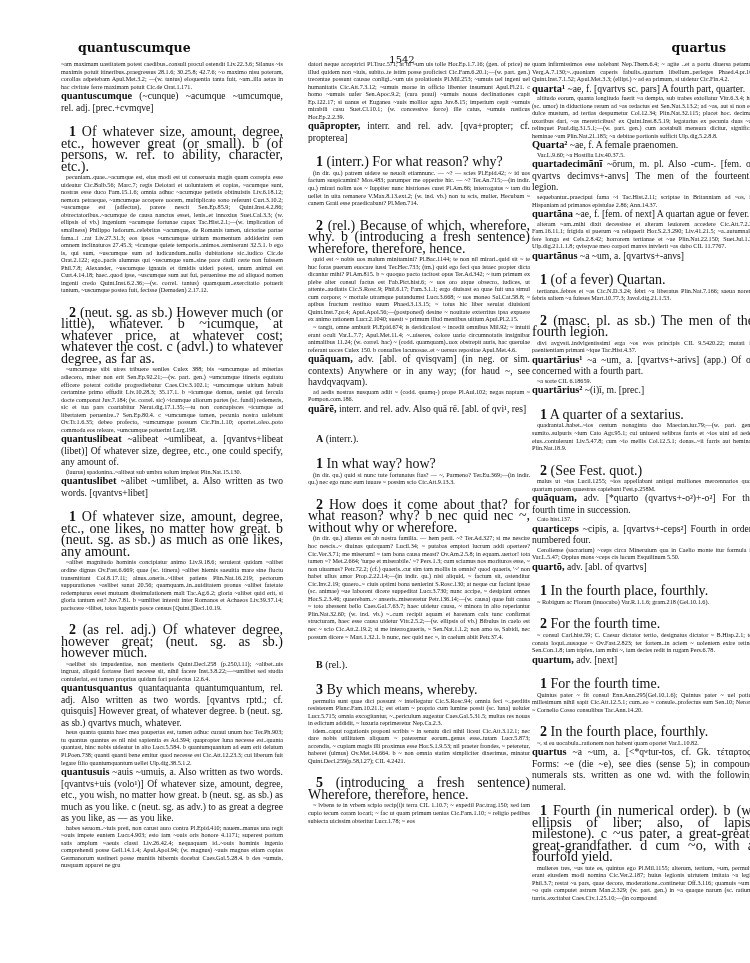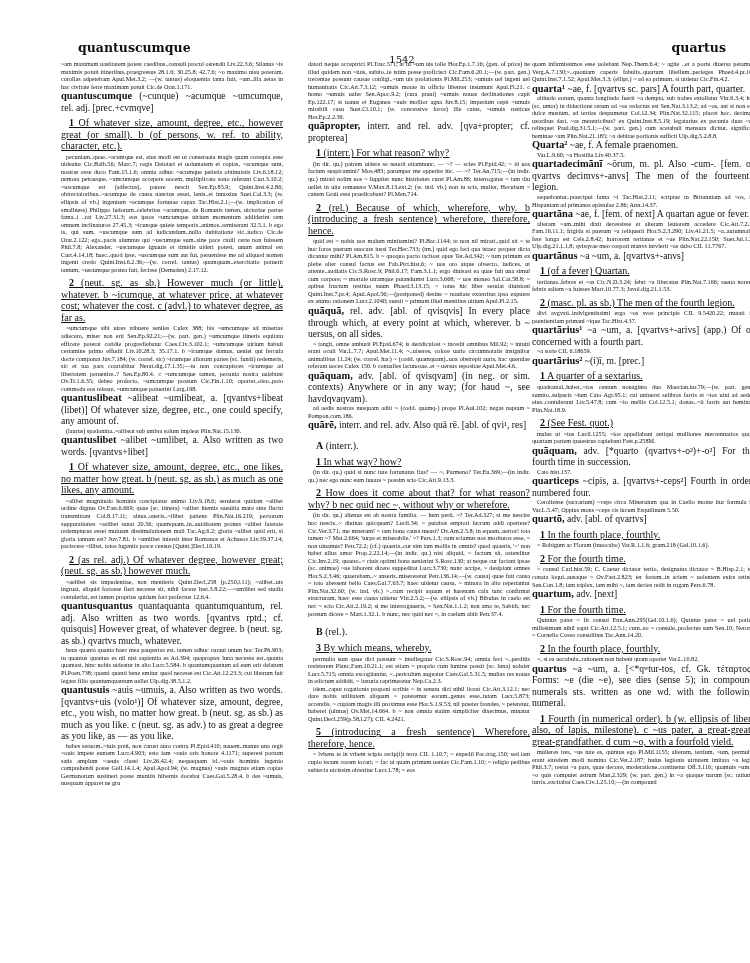--- a/index.html
+++ b/index.html
@@ -10,23 +10,23 @@
   .rh-right { position:absolute; right:0; top:0; font-weight:bold; font-size:12.5px; }
   .col { position:absolute; top:60px; width:222px; font-family:"Liberation Serif", serif; }
   .col1 { left:61px; }
   .col2 { left:308px; }
   .col3 { left:532px; }
   .cit { font-size:6.2px; line-height:7.55px; text-align:justify; margin:0; text-indent:5px; }
   .cit.noind { text-indent:0; }
   .entry { margin-top:6px; }
   .hw-line { font-size:9.6px; line-height:11.5px; text-align:justify; margin:0; }
   .hw { font-weight:bold; font-size:10.4px; }
-  .sense { font-size:10px; line-height:11.5px; text-align:justify; margin:4px 0 1px 0; text-indent:8px;text-decoration:underline; }
+  .sense { font-size:14px; line-height:11.5px; text-align:justify; margin:13px 0 1px 0; text-indent:8px; }
   .sense .num { font-weight:bold; }
-  .sect { font-size:10px; line-height:12px; margin:9px 0 1px 8px; }
+  .sect { font-size:10px; line-height:12px; margin:19px 0 1px 8px; }
   .sect b { font-weight:bold; }
 </style>
 </head>
 <body>
 
 <div class="running-head">
   <span class="rh-left">quantuscumque</span>
   <span class="rh-center">1542</span>
   <span class="rh-right">quartus</span>
 </div>
@@ -50,21 +50,20 @@
     <p class="hw-line entry"><span class="hw">quantusuis</span><span> ~auis ~umuis, a. Also written as two words. [qvantvs+uis (volo¹)] Of whatever size, amount, degree, etc., you wish, no matter how great. b (neut. sg. as sb.) as much as you like. c (neut. sg. as adv.) to as great a degree as you like, as — as you like.</span></p>
     <p class="cit">habes seruom..~iuis preti, non carust auro contra Pl.Epid.410; nauem..manus una regit ~ouis impete euntem Lucr.4.903; esto iam ~ouis oris honore 4.1171; superest portum satis amplum ~aeuis classi Liv.26.42.4; nequaquam id..~ouis hominis ingenio comprehendi posse Gell.14.1.4; Apul.Apol.94; (w. magnus) ~auis magnas etiam copias Germanorum sustineri posse munitis hibernis docebat Caes.Gal.5.28.4. b des ~umuis, nusquam apparet ne gru</p>
   </div>
 <div class="col col2">
     <p class="cit noind">datori neque acceptrici Pl.Truc.571; at tu ~um uis tolle Hor.Ep.1.7.16; (gen. of price) ne illud quidem non ~iuis, subito..te istim posse proficisci Cic.Fam.6.20.1;—(w. part. gen.) trecentae possunt causae conligi..~um uis prolationis Pl.Mil.253; ~umuis uel ingeni uel humanitatis Cic.Att.7.3.12; ~umuis morae in officio libenter insumunt Apul.Fl.21. c homo ~umuis uafer Sen.Apoc.9.2; (cura praui) ~umuis nouas declinationes capit Ep.122.17; si uanus et Euganea ~auis mollior agna Juv.8.15; imperium cepit ~umuis mirabili casu Suet.Cl.10.1; (w. concessive force) ille catus, ~umuis rusticus Hor.Ep.2.2.39.</p>
     <p class="hw-line entry"><span class="hw">quāpropter,</span><span> interr. and rel. adv. [qva+propter; cf. propterea]</span></p>
     <p class="sense"><span class="num">1</span><span> (interr.) For what reason? why?</span></p>
     <p class="cit">(in dir. qu.) patrem uidere se neuolt etiamnunc. — ~? — scies Pl.Epid.42; ~ id uos factum suspicamini? Mos.483; parumper me opperire hic. — ~? Ter.An.715;—(in indir. qu.) mirari nolim uos ~ Iuppiter nunc histriones curet Pl.Am.86; interrogatus ~ tam diu uellet in uita remanere V.Max.8.13.ext.2; (w. ind. vb.) non tu scis, mulier, Hecubam ~ canem Graii esse praedicabant? Pl.Men.714.</p>
     <p class="sense"><span class="num">2</span><span> (rel.) Because of which, wherefore, why. b (introducing a fresh sentence) wherefore, therefore, hence.</span></p>
     <p class="cit">quid est ~ nobis uos malum minitamini? Pl.Bac.1144; te non nil mirari..quid sit ~ te huc foras puerum euocare iussi Ter.Hec.733; (tm.) quid ego feci qua istaec propter dicta dicantur mihi? Pl.Am.815. b ~ quoquo pacto tacitost opus Ter.Ad.342; ~ tum primum ex plebe alter consul factus est Fab.Pict.hist.6; ~ uos oro atque obsecro, iudices, ut attente..audiatis Cic.S.Rosc.9; Phil.6.17; Fam.3.1.1; ergo diuisast ea quae fuit una simul cum corpore; ~ mortale utramque putandumst Lucr.3.668; ~ uos moneo Sal.Cat.58.8; ~ apibus fructum restituo suum Phaed.3.13.15; ~ totus hic liber seruiat diuisioni Quint.Inst.7.pr.4; Apul.Apol.56;—(postponed) desine ~ nouitate exterritus ipsa expuere ex animo rationem Lucr.2.1040; suesit ~ primum illud mentibus uitium Apul.Pl.2.15.</p>
-    <p class="hw-line entry"><span class="hw">quāquā,</span><span> rel. adv. [abl. of qvisqvis] In every place through which, at every point at which, wherever. b ~ uersus, on all sides.</span></p>
     <p class="cit">~ tangit, omne amburit Pl.Epid.674; is deridiculost ~ incedit omnibus Mil.92; ~ intuiti erant oculi Var.L.7.7; Apul.Met.11.4; ~..uiseres, colore uario circumnotatis insignibar animalibus 11.24; (w. correl. hac) ~ (codd. quamquam)..uox obstrepit auris, hac querulae referant uoces Culex 150. b conualles lacunosae..et ~ uersus repositae Apul.Met.4.6.</p>
     <p class="hw-line entry"><span class="hw">quāquam,</span><span> adv. [abl. of qvisqvam] (in neg. or sim. contexts) Anywhere or in any way; (for haud ~, see havdqvaqvam).</span></p>
     <p class="cit">ad aedis nostras nusquam adiit ~ (codd. quamq-) prope Pl.Aul.102; negas naptam ~ Pompon.com.186.</p>
     <p class="hw-line entry"><span class="hw">quārē,</span><span> interr. and rel. adv. Also quā rē. [abl. of qvi¹, res]</span></p>
     <p class="sect"><b>A</b><span> (interr.).</span></p>
     <p class="sense"><span class="num">1</span><span> In what way? how?</span></p>
     <p class="cit">(in dir. qu.) quid si nunc tute fortunatus fias? — ~, Parmeno? Ter.Eu.369;—(in indir. qu.) nec ego nunc eum iuuare ~ possim scio Cic.Att.9.13.3.</p>
     <p class="sense"><span class="num">2</span><span> How does it come about that? for what reason? why? b nec quid nec ~, without why or wherefore.</span></p>
     <p class="cit">(in dir. qu.) alienus est ab nostra familia. — hem perii. ~? Ter.Ad.327; si me nescire hoc nescis..~ diuinas quicquam? Lucil.34; ~ putabas emptori lucrum addi opertere? Cic.Ver.3.71; me miserum! ~ tam bona causa meast? Ov.Am.2.5.8; in equam..uertor! tota tamen ~? Met.2.664; 'turpe et miserabile.' ~? Pers.1.3; cum sciamus nos morituros esse, ~ non uiuamus? Petr.72.2; (cf.) quaeris..cur sim tam mollis in omnis? quod quaeris, '~' non habet ullus amor Prop.2.22.14;—(in indir. qu.) nisi aliquid, ~ factum sit, ostenditur Cic.Inv.2.19; quaero..~ ciuis optimi bona uenierint S.Rosc.130; at neque cur faciant ipsae (sc. animae) ~ue laborent dicere suppeditat Lucr.3.730; nunc accipe, ~ desipiant omnes Hor.S.2.3.46; quaerebam..~ anseris..misereretur Petr.136.14;—(w. causa) quae fuit causa ~ toto abessent bello Caes.Gal.7.63.7; haec uidetur causa, ~ minora in alto reperiantur Plin.Nat.32.60; (w. ind. vb.) ~..cum recipit aquam et harenam calx tunc confirmat structuram, haec esse causa uidetur Vitr.2.5.2;—(w. ellipsis of vb.) Bibulus in caelo est nec ~ scio Cic.Att.2.19.2; si me interrogaueris, ~ Sen.Nat.1.1.2; non amo te, Sabidi, nec possum dicere ~ Mart.1.32.1. b nunc, nec quid nec ~, in caelum abiit Petr.37.4.</p>
     <p class="sect"><b>B</b><span> (rel.).</span></p>

